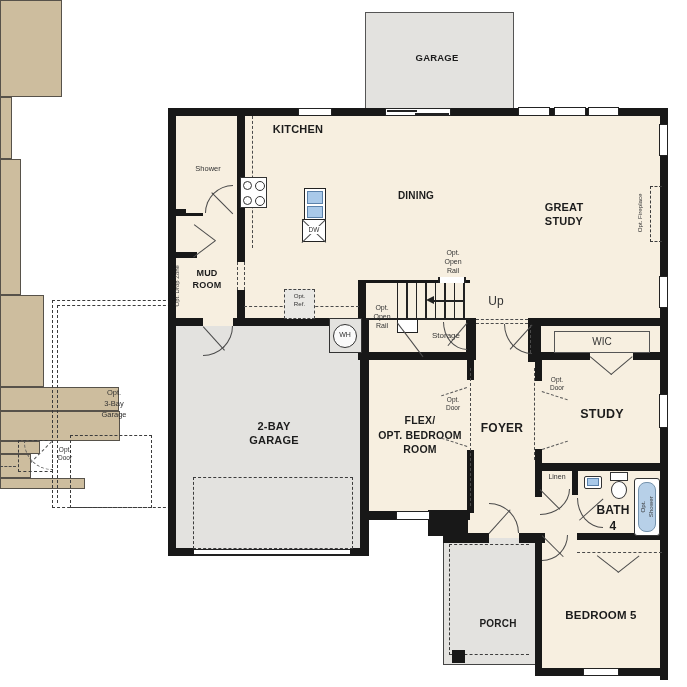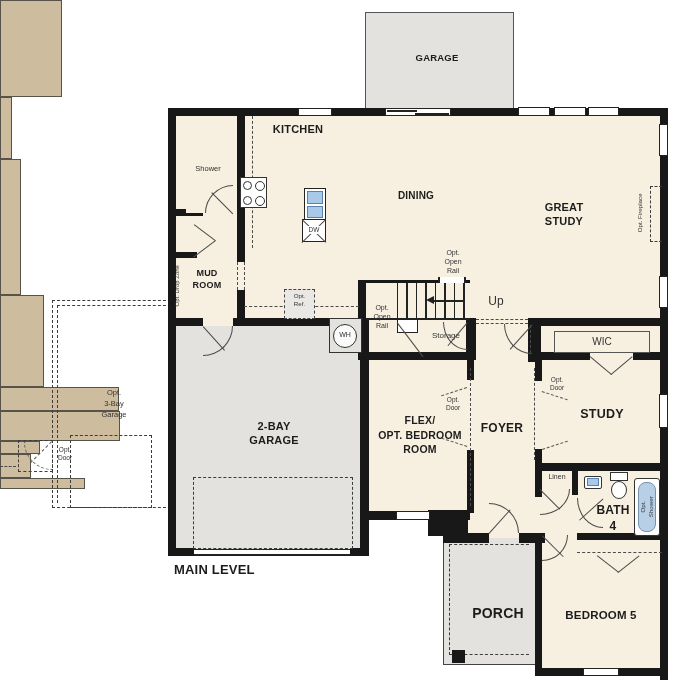--- a/index.html
+++ b/index.html
@@ -180,21 +180,20 @@
   <div class="arc a-bl" style="left:443px;top:322px;width:24px;height:28px;"></div>
   <div class="ln" style="left:467px;top:322px;width:30px;transform:rotate(130deg);"></div>
 
   <div style="position:absolute;left:476px;top:319px;width:52px;height:5px;border-top:1px dashed #4a4a4a;border-bottom:1px dashed #4a4a4a;box-sizing:border-box;"></div>
   <div class="vdash" style="left:530px;top:325px;height:28px;"></div>
   <div class="arc a-bl" style="left:504px;top:324px;width:28px;height:30px;"></div>
   <div class="ln" style="left:532px;top:324px;width:33px;transform:rotate(132deg);"></div>
 
   <div class="lb" style="left:238px;top:419px;width:72px;font-size:11px;">2-BAY
 GARAGE</div>
-  <div class="lb" style="left:174px;top:562px;width:140px;font-size:13px;text-align:left;">MAIN LEVEL</div>
 
   <div class="lb" style="left:368px;top:413px;width:104px;font-size:10.5px;line-height:1.4;">FLEX/
 OPT. BEDROOM
 ROOM</div>
   <div class="ls" style="left:438px;top:396px;width:30px;font-size:6.5px;">Opt.
 Door</div>
   <div class="vdash" style="left:470px;top:368px;height:138px;"></div>
   <div class="dln" style="left:467px;top:388px;width:27px;transform:rotate(162deg);"></div>
   <div class="dln" style="left:467px;top:447px;width:27px;transform:rotate(-162deg);"></div>
   <div class="lb" style="left:472px;top:421px;width:60px;font-size:12px;">FOYER</div>
@@ -235,15 +234,15 @@
   <div class="arc a-br" style="left:542px;top:535px;width:26px;height:26px;"></div>
   <div class="ln" style="left:542px;top:535px;width:30px;transform:rotate(45deg);"></div>
   <div class="tan" style="left:577px;top:540px;width:85px;height:11px;"></div>
   <div class="hdash" style="left:577px;top:552px;width:85px;"></div>
   <div class="ln" style="left:597px;top:555px;width:27px;transform:rotate(38deg);"></div>
   <div class="ln" style="left:618px;top:572px;width:27px;transform:rotate(-38deg);"></div>
   <div class="lb" style="left:546px;top:608px;width:110px;font-size:11.5px;">BEDROOM 5</div>
 
   <div class="dash" style="left:449px;top:544px;width:80px;height:111px;border-right:none;border-width:1px;"></div>
   <div class="w" style="left:452px;top:650px;width:13px;height:13px;"></div>
-  <div class="lb" style="left:468px;top:604px;width:60px;font-size:14px;">PORCH</div>
+  <div class="lb" style="left:468px;top:617px;width:60px;font-size:10px;">PORCH</div>
 
 </div>
 
 </body></html>

